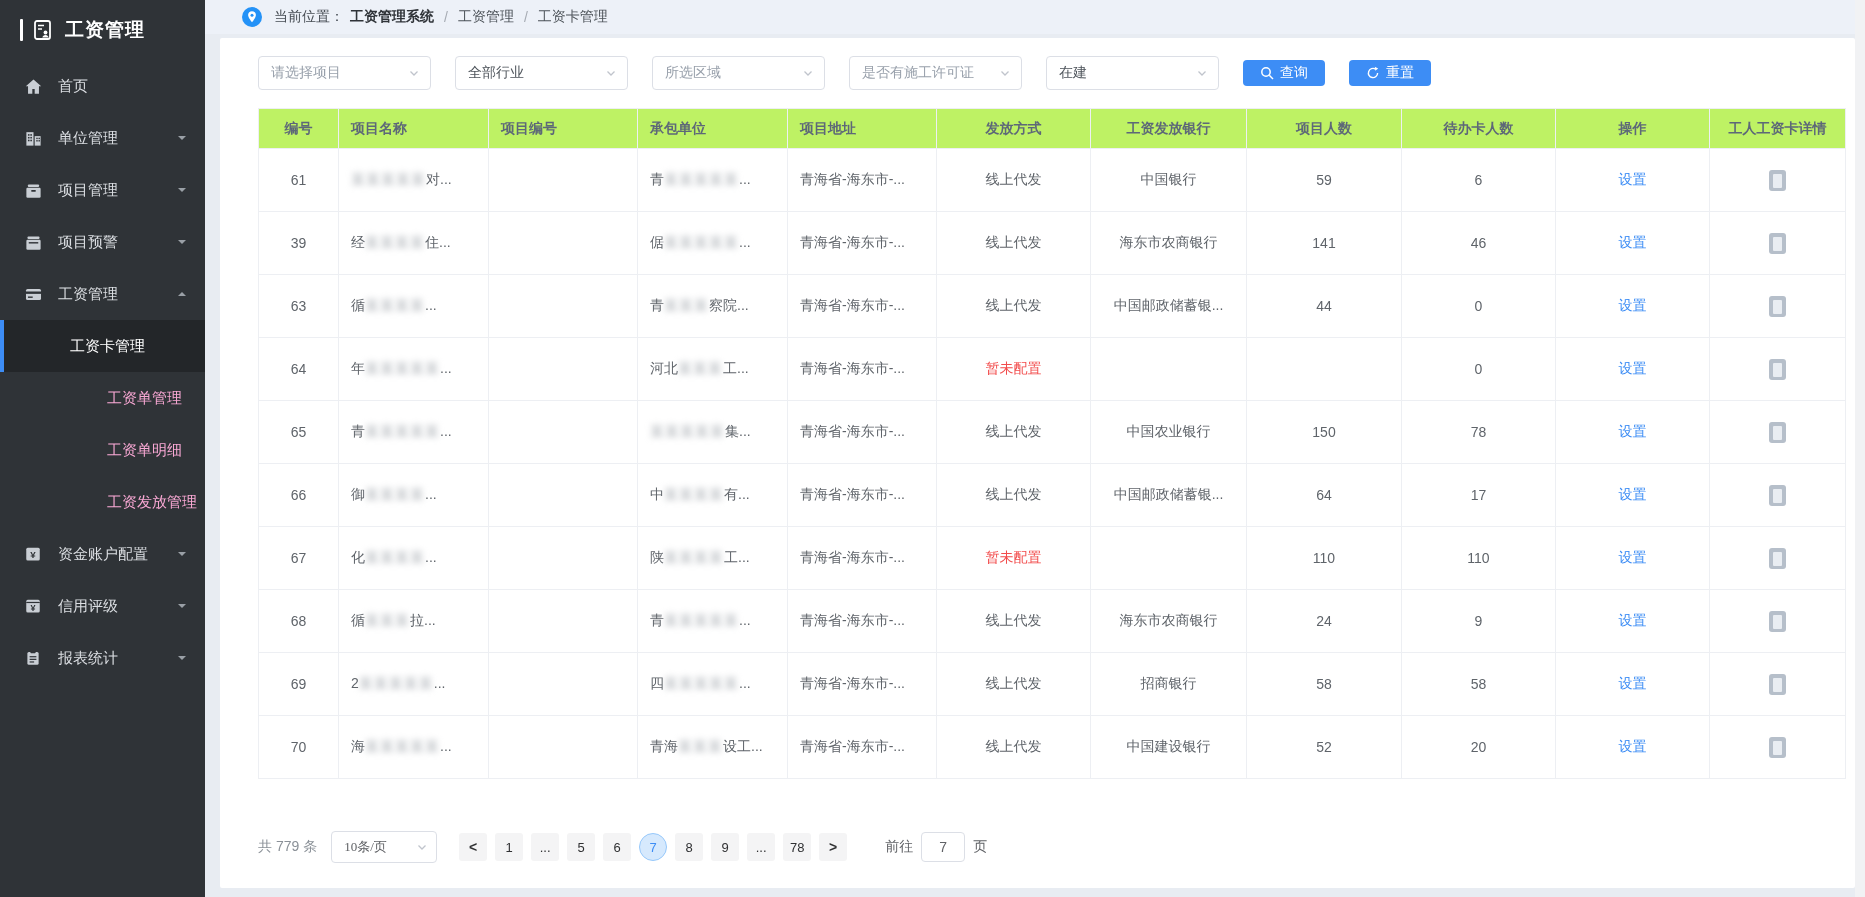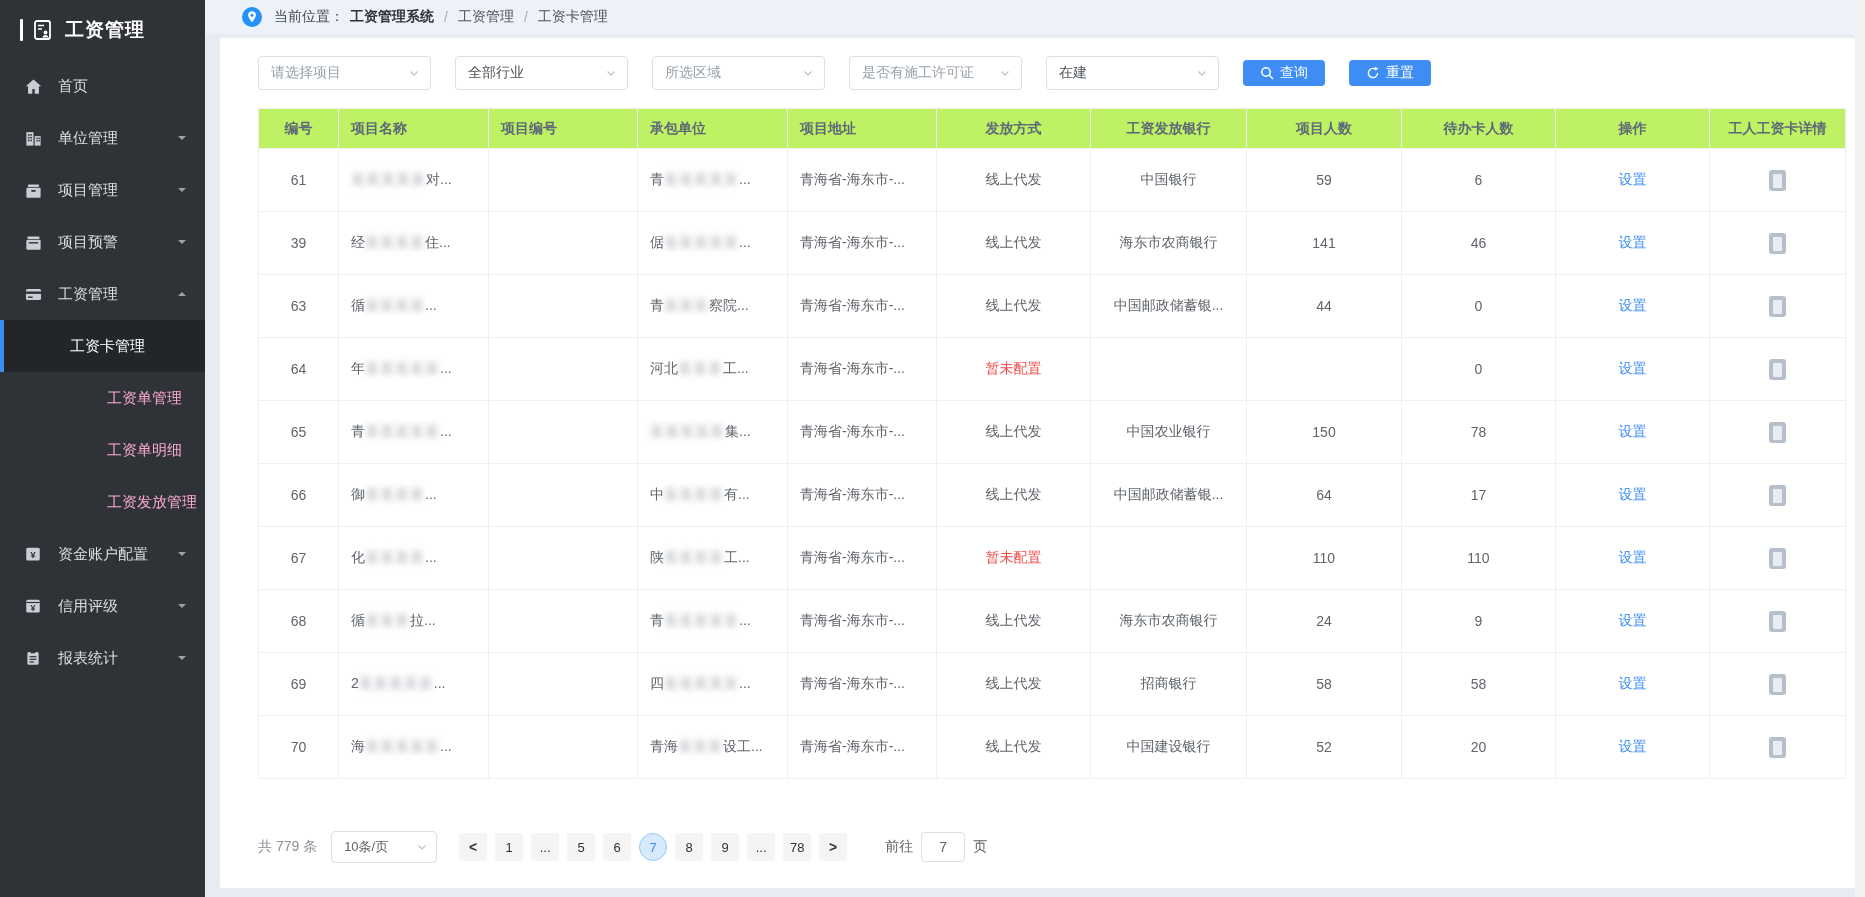--- a/index.html
+++ b/index.html
@@ -43,21 +43,21 @@
   .blur { filter:blur(3px); color:#a8adb3; letter-spacing:1px; user-select:none; }
   .alert-txt { color:#f24b4b; }
   .link { color:#3d8df5; cursor:pointer; }
   .card-ico { width:17px; height:21px; border-radius:3px; background:#b6bfca; display:inline-block; position:relative; cursor:pointer; vertical-align:middle; }
   .card-ico::after { content:""; position:absolute; left:4px; right:4px; top:4px; bottom:3px; background:#e9edf2; border-radius:1px; }
 
   
   .pagination { display:flex; align-items:center; margin-top:52px; color:#606266; font-size:13px; }
   .pg-total { margin-right:14px; color:#8a9097; font-size:14px; }
   .pg-size { width:106px; height:32px; border:1px solid #dcdfe6; border-radius:4px; display:flex; align-items:center; padding:0 8px 0 12px; color:#606266; cursor:pointer; margin-right:18px; font-size:13px; }
-  .pg-size span { flex:1; }
+  .pg-size span { flex:1;font-family:Liberation Serif, serif; }
   .pg-btn { min-width:28px; height:28px; margin:0 4px; border-radius:3px; background:#f4f4f5; color:#303133; display:flex; align-items:center; justify-content:center; cursor:pointer; font-size:13px; padding:0 4px; }
   .pg-btn.arrow { font-weight:700; font-size:14px; }
   .pg-btn.active { border-radius:50%; background:#d6e9fd; border:1px solid #96c8fb; color:#3d8df5; }
   .pg-goto { display:flex; align-items:center; margin-left:34px; gap:8px; font-size:14px; color:#606266; }
   .pg-goto input { width:44px; height:30px; border:1px solid #dcdfe6; border-radius:4px; text-align:center; font-size:14px; color:#606266; font-family:inherit; }
 
   .scroll-track { position:absolute; right:0; top:0; width:10px; height:897px; background:#f1f2f4; z-index:9; }
 </style>
 </head>
 <body>

